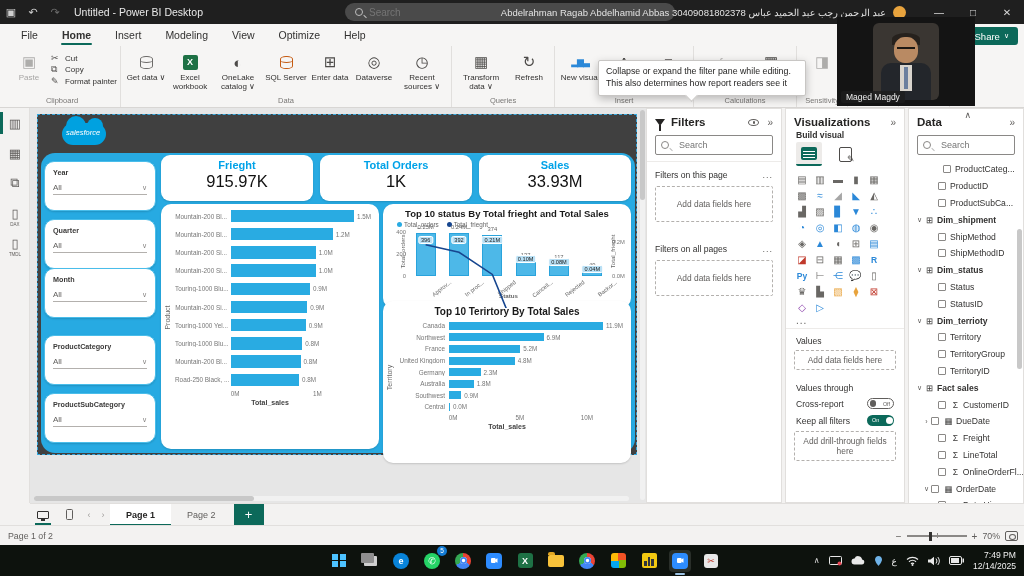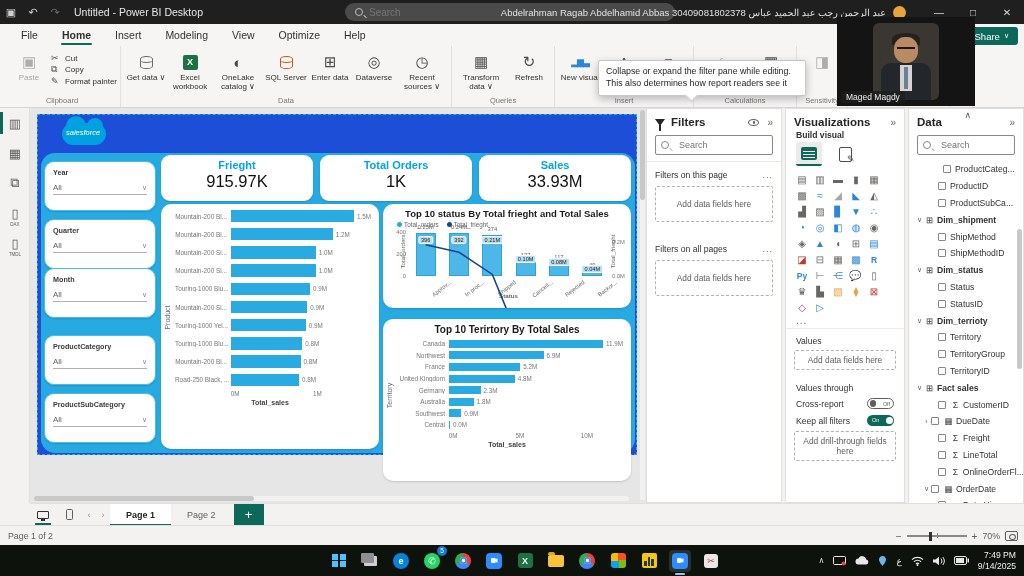--- a/index.html
+++ b/index.html
@@ -76,21 +76,21 @@
 
   
   #navrail { position:absolute; left:0; top:108px; width:30px; height:395px; background:#f3f2f1; border-right:1px solid #e1dfdd;}
   .nav-item { position:relative; width:30px; height:30px; display:flex; align-items:center; justify-content:center;
     color:#605e5c; font-size:13px; cursor:pointer; }
   .nav-item.active::before { content:""; position:absolute; left:0; top:4px; bottom:4px; width:2.5px; background:#0c695a; }
   .nav-item .sub { position:absolute; bottom:1px; font-size:4.5px; letter-spacing:0; color:#605e5c;}
 
   
   #canvas-area { position:absolute; left:30px; top:108px; width:616px; height:395px; background:#e6e6e6; }
-  #page { position:absolute; left:7px; top:6px; width:600px; height:341px; background:#1d4ed8; border:1px dashed #35a7dd; }
+  #page { position:absolute; left:7px; top:6px; width:600px; height:341px; background:#404040; border:1px dashed #35a7dd; }
   #vscroll { position:absolute; right:1px; top:2px; width:5px; height:390px; background:#f1f1f1; border-radius:3px;}
   #vscroll .thumb { width:5px; height:90px; background:#c8c8c8; border-radius:3px;}
   #hscroll { position:absolute; left:4px; bottom:2px; height:5px; width:595px; background:#f1f1f1; border-radius:3px;}
   #hscroll .thumb { height:5px; width:220px; background:#c8c8c8; border-radius:3px;}
 
   
   #sf-logo { position:absolute; left:18px; top:3px; width:68px; height:33px; cursor:default;}
   .cloud { position:absolute; left:6px; top:5px; width:44px; height:22px; background:#00a1e0; border-radius:11px; }
   .cloud::before { content:""; position:absolute; left:4px; top:-7px; width:20px; height:20px; border-radius:50%; background:#00a1e0;}
   .cloud::after { content:""; position:absolute; right:3px; top:-5px; width:16px; height:16px; border-radius:50%; background:#00a1e0;}
@@ -106,21 +106,21 @@
   .slicer .sval .chev { font-size:7px; color:#8a8886; }
 
   #kpi-row { position:absolute; left:123px; top:40px; width:470px; height:46px; display:flex; gap:7px; }
   .kpi { flex:1; background:#fff; border-radius:9px; text-align:center; padding-top:4px; box-shadow:0 1px 2px rgba(0,0,0,.15); cursor:default;}
   .kpi .kt { color:#00a2e8; font-weight:bold; font-size:11px; }
   .kpi .kv { color:#111; font-size:16.5px; margin-top:1px; font-weight:500;}
 
   .viz-card { position:absolute; background:#fff; border-radius:10px; box-shadow:0 1px 2px rgba(0,0,0,.15); overflow:hidden;}
   #chartA { left:123px; top:89px; width:218px; height:245px; }
   #chartB { left:345px; top:89px; width:248px; height:104px; }
-  #chartC { left:345px; top:204px; width:248px; height:162px; }
+  #chartC { left:345px; top:186px; width:248px; height:162px; }
   .c-title { text-align:center; font-weight:bold; color:#1a1a1a; }
   #chartA .c-title { font-size:10px; padding-top:5px;}
   #chartB .c-title { font-size:9.5px; padding-top:4px;}
   #chartC .c-title { font-size:10px; padding-top:5px;}
 
   
   .hplot { position:relative; }
   .hrow { display:flex; align-items:center; }
   .hlbl { text-align:right; color:#777; overflow:hidden; white-space:nowrap; }
   .htrack { flex:1; position:relative; height:100%; display:flex; align-items:center;}
@@ -1086,17 +1086,17 @@
           <path d="M0 3.5h2.5L6 .8v8.4L2.5 6.5H0z" fill="#e8e8e8"></path>
           <path d="M8 2.5a4 4 0 010 5M9.8 1a6.5 6.5 0 010 8" stroke="#e8e8e8" fill="none"></path>
         </svg>
       <svg width="15" height="9" viewBox="0 0 15 9">
           <rect x="0.5" y="0.5" width="12" height="8" rx="1.5" fill="none" stroke="#e8e8e8"></rect>
           <rect x="2" y="2" width="8" height="5" fill="#e8e8e8"></rect>
           <rect x="13.5" y="2.5" width="1.5" height="4" fill="#e8e8e8"></rect>
         </svg>
       <div id="clock">
         <div>7:49 PM</div>
-        <div>9/14/2025</div>
+        <div>12/14/2025</div>
       </div>
     </div>
   </div>
 </div>
 
 </body></html>

